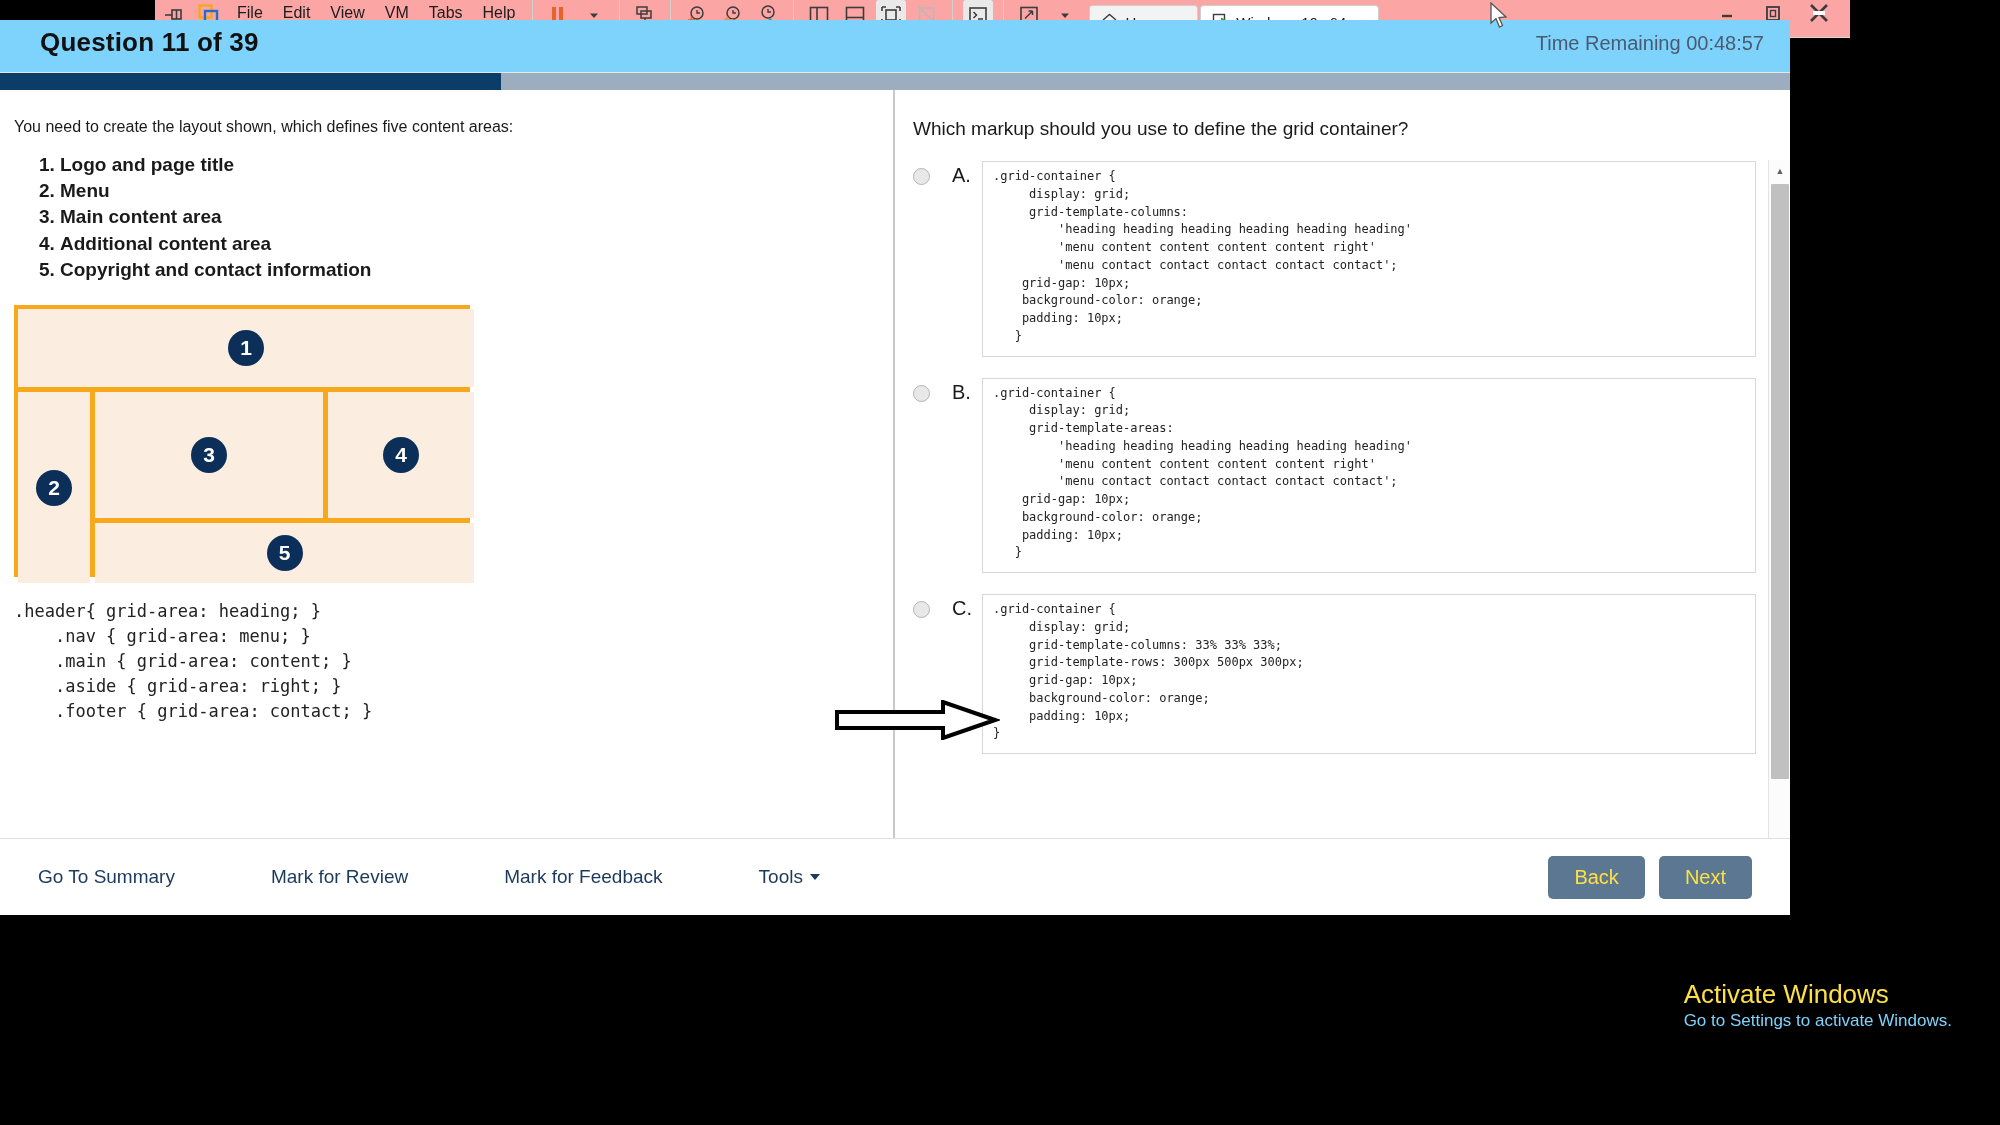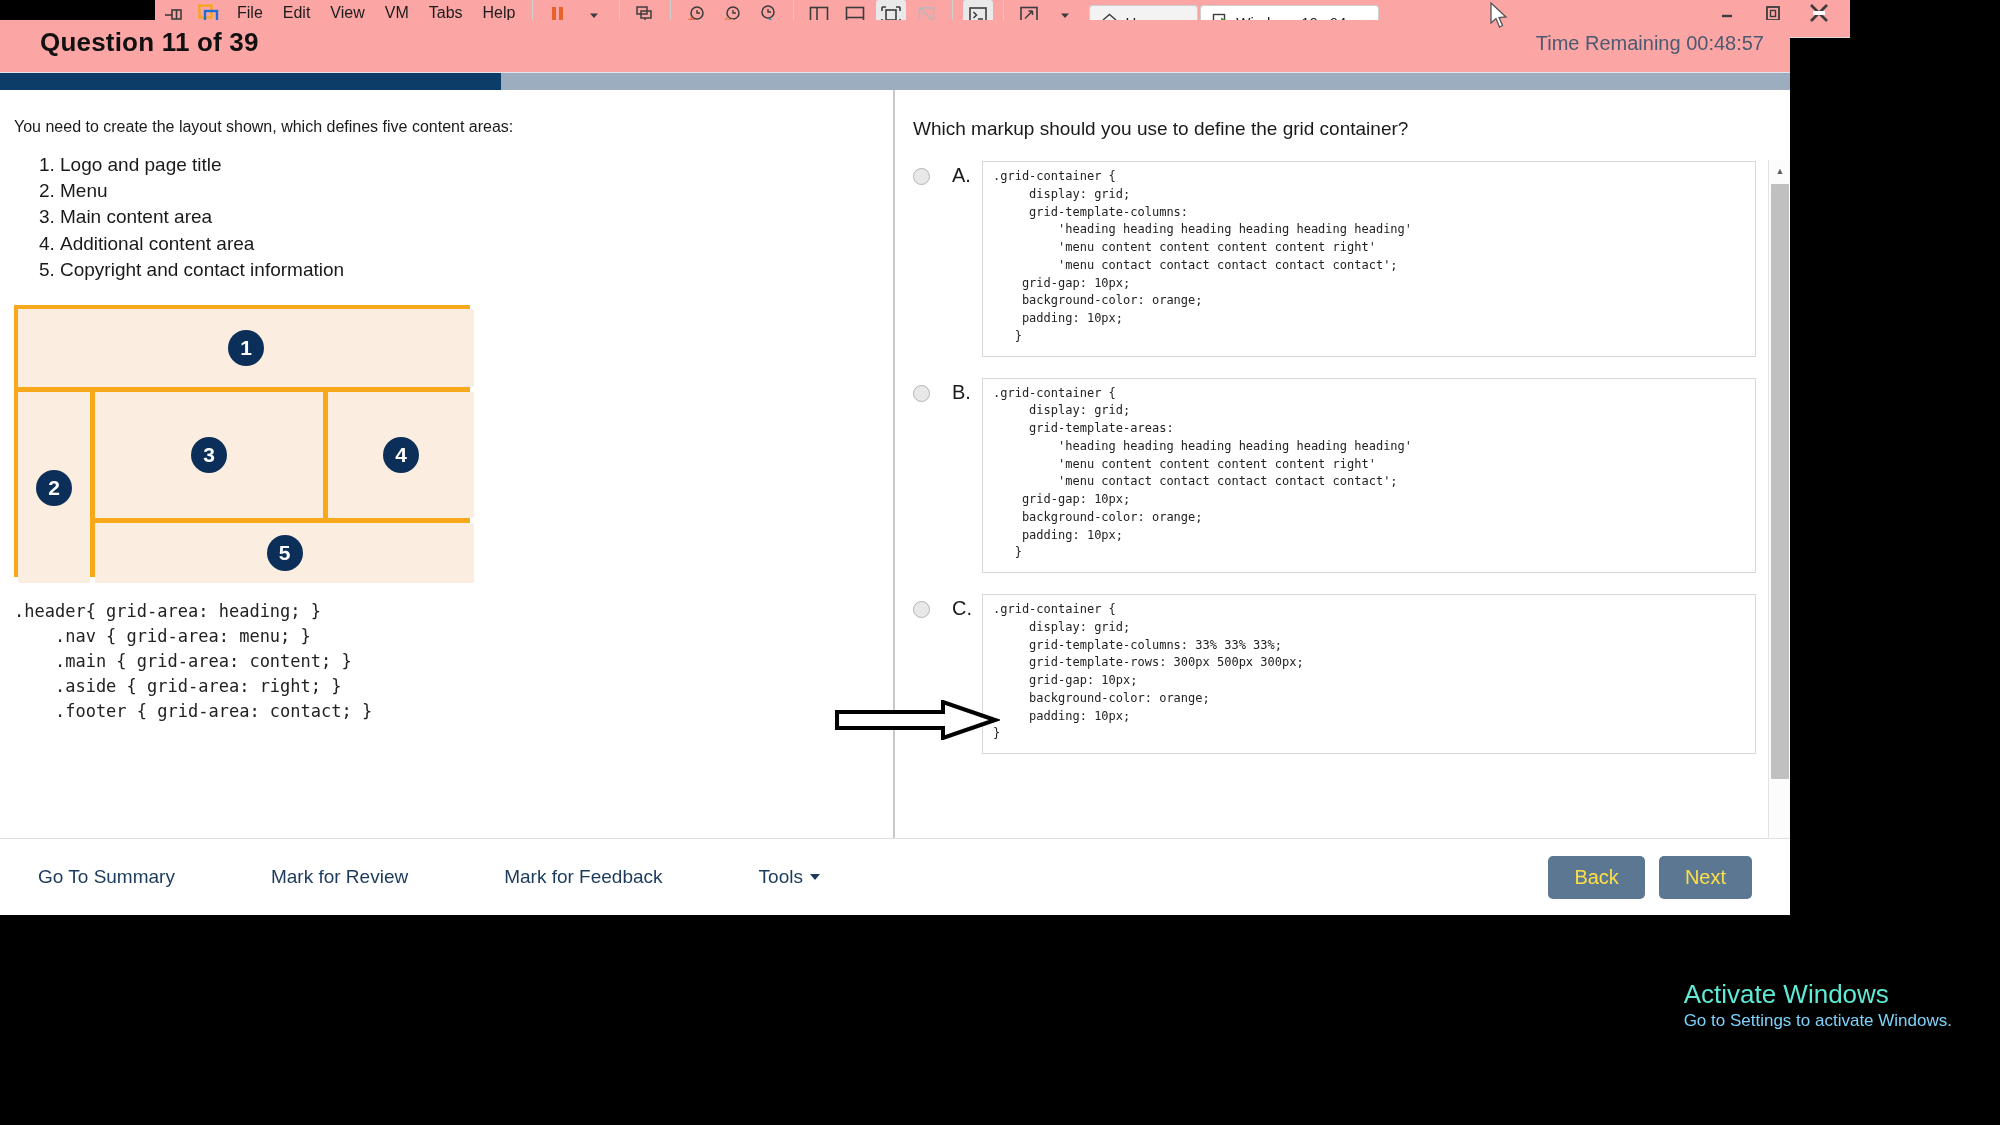--- a/index.html
+++ b/index.html
@@ -40,21 +40,21 @@
   .vm-tab .tclose{ color:#9a9a9a; font-size:15px; margin-left:5px; }
   .vm-winbtns{ margin-left:auto; display:flex; align-items:center; gap:20px; padding-right:18px; }
   .vm-winbtn{ width:26px; height:26px; display:flex; align-items:center; justify-content:center; color:#3c3c3c; }
 
   
   .exam{
     position:absolute; left:0; top:20px; width:1790px; height:895px;
     background:#ffffff; overflow:hidden;
   }
   .exam-header{
-    position:relative; height:53px; background:#fca5a5;
+    position:relative; height:53px; background:#7dd3fc;
     border-bottom:1px solid #e2e7ee;
   }
   .q-title{
     position:absolute; left:40px; top:7px;
     font-size:26px; font-weight:bold; color:#111;
     letter-spacing:0.2px;
   }
   .time-remaining{
     position:absolute; right:26px; top:12px;
     font-size:20px; color:#4a5a70;
@@ -74,21 +74,21 @@
     overflow:hidden; position:relative;
   }
   .pane-divider{ width:2px; background:#c9c9c9; height:748px; }
   .pane-right{
     width:895px; height:748px; padding:28px 34px 0 18px;
     position:relative; overflow:hidden;
   }
 
   .intro{ font-size:16px; color:#1a1a1a; margin-bottom:16px; }
   ol.areas{ margin:0 0 22px 46px; font-size:19px; color:#1a1a1a; }
-  ol.areas li{ line-height:1.38; }
+  ol.areas li{ line-height:1.38;font-weight:bold; }
 
   
   .diagram{
     width:456px; height:272px;
     background:#f7a81b;
     border:4px solid #f7a81b;
     display:grid;
     grid-template-columns:72px 228px 146px;
     grid-template-rows:78px 126px 60px;
     gap:5px;
@@ -179,21 +179,21 @@
     background:#5b7791; color:#fde047; border:none; border-radius:5px;
     font-size:20px; font-family:"Liberation Sans", sans-serif;
     padding:10px 26px; cursor:pointer;
   }
 
   
   .activate-wm{
     position:absolute; right:48px; top:978px;
     text-align:left; color:#8a8a8a; user-select:none;
   }
-  .activate-title{ font-size:26px; color:#5eead4; line-height:1.25; }
+  .activate-title{ font-size:26px; color:#fde047; line-height:1.25; }
   .activate-sub{ font-size:17px; color:#7dd3fc;text-align:right; }
 
   .cursor{ position:absolute; left:1489px; top:2px; width:22px; height:28px; }
 </style>
 </head>
 <body>
 
 <div id="root">
 
   <div class="vmware-bar">

